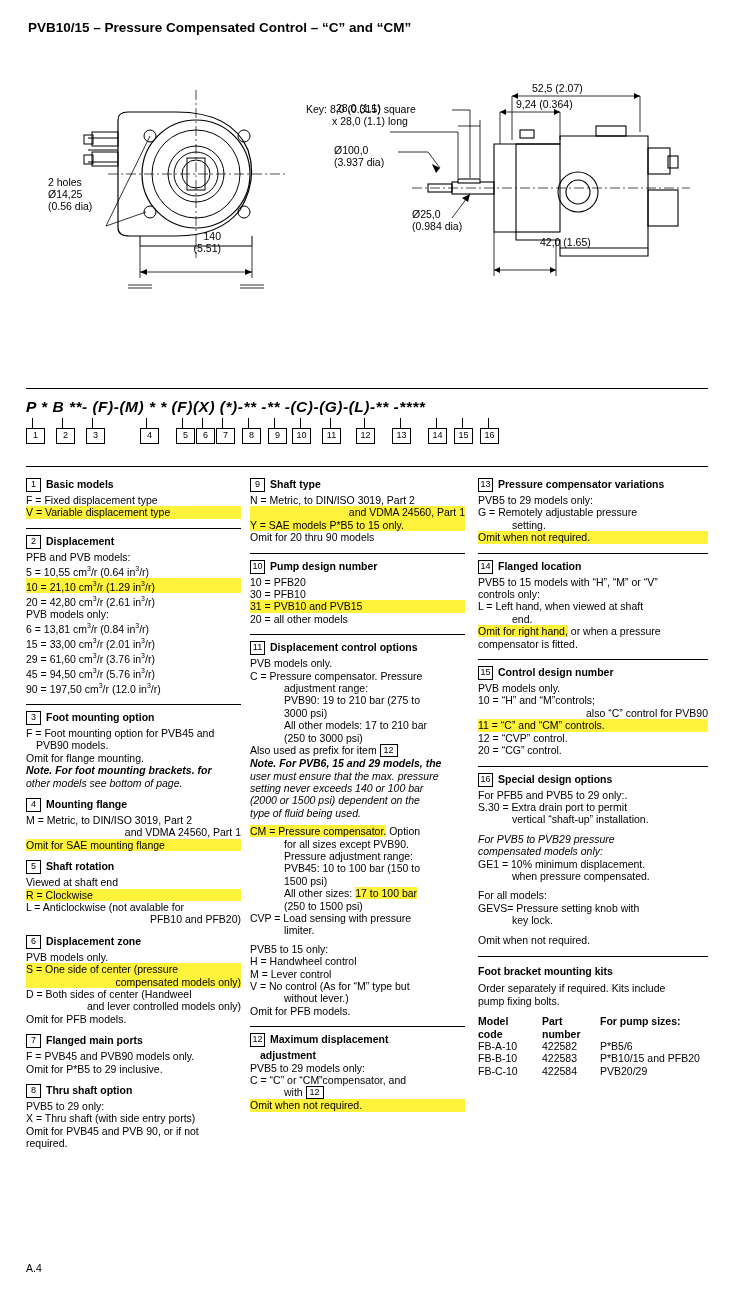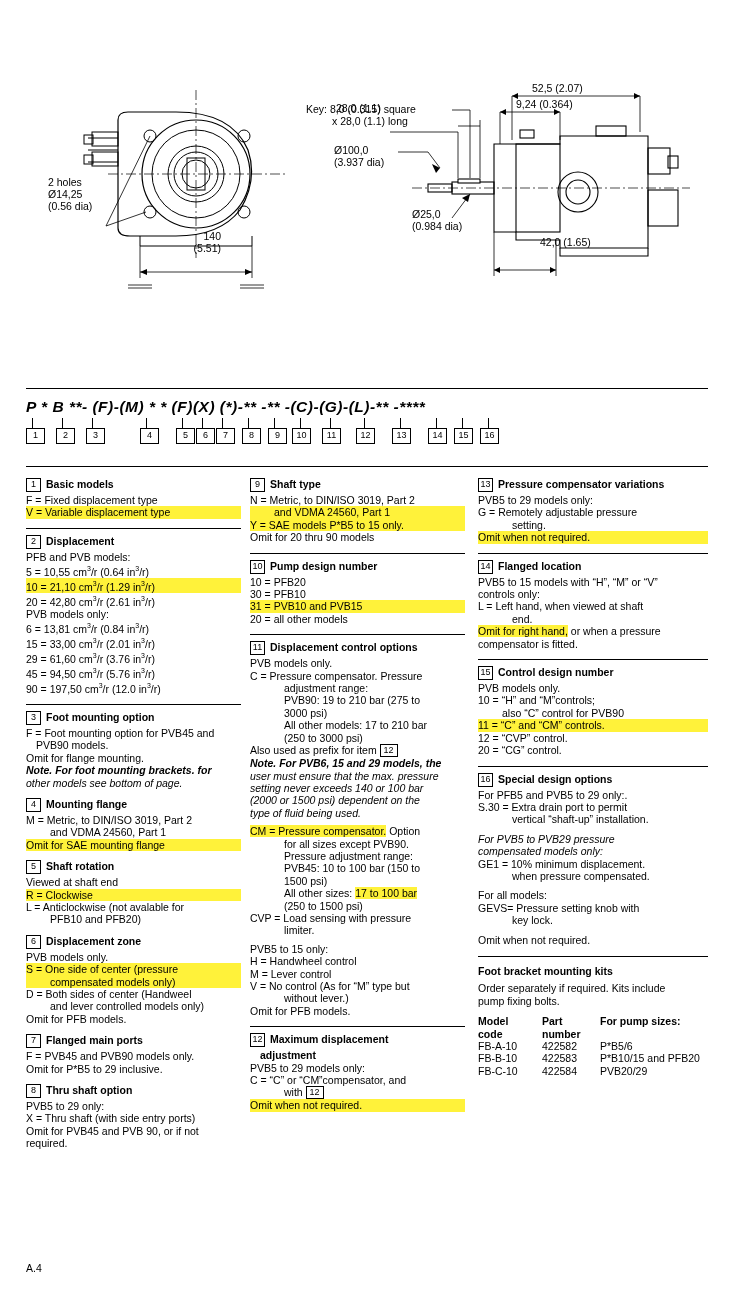--- a/index.html
+++ b/index.html
@@ -54,41 +54,42 @@
   .block{margin-bottom:9px;position:relative;}
   .bhead{font-weight:bold;font-size:10.5px;margin-bottom:2px;display:flex;align-items:flex-start;}
   .bnum{
     display:inline-block;min-width:13px;height:12px;border:1px solid #000;
     font-size:9px;line-height:11px;text-align:center;font-weight:normal;
     margin-right:5px;flex:0 0 auto;
   }
   .bhead .htext{font-weight:bold;}
   .line{display:block;}
   .ind{padding-left:10px;display:block;}
-  .ind2{padding-left:24px;display:block;}
+  .ind2{padding-left:24px;display:block;text-align:right;}
   .ind3{padding-left:34px;display:block;}
   .hl{background:#fff23a;}
   .it{font-style:italic;}
   .bold{font-weight:bold;}
   .sep{border-top:1px solid #000;margin:7px 0 6px 0;width:100%;}
   sup{font-size:7px;vertical-align:super;}
 
   
   .c3sep{border-top:1px solid #000;margin:10px 0 8px 0;}
 
   .kits table{border-collapse:collapse;font-size:10.5px;}
   .kits td{padding:0 6px 0 0;vertical-align:top;line-height:12.4px;}
 
   .footer{position:absolute;left:26px;top:1262px;font-size:10.5px;}
 </style>
 </head>
 <body>
 
 <div class="page">
 
+  <div class="title">PVB10/15 – Pressure Compensated Control – “C” and “CM”</div>
 
   <div class="drawing">
     <svg class="dwg" width="734" height="250">
       <g stroke="#000" fill="none" stroke-width="1">
 
         <path d="M118,95 L118,80 Q118,72 128,72 L176,72 Q232,72 248,110 Q258,140 240,170 Q220,196 176,196 L130,196 Q118,196 118,188 L118,95 Z" stroke-width="1.2"></path>
 
         <circle cx="196" cy="134" r="54" stroke-width="1.2"></circle>
         <circle cx="196" cy="134" r="44" stroke-width="1"></circle>
         <circle cx="196" cy="134" r="28" stroke-width="1"></circle>

